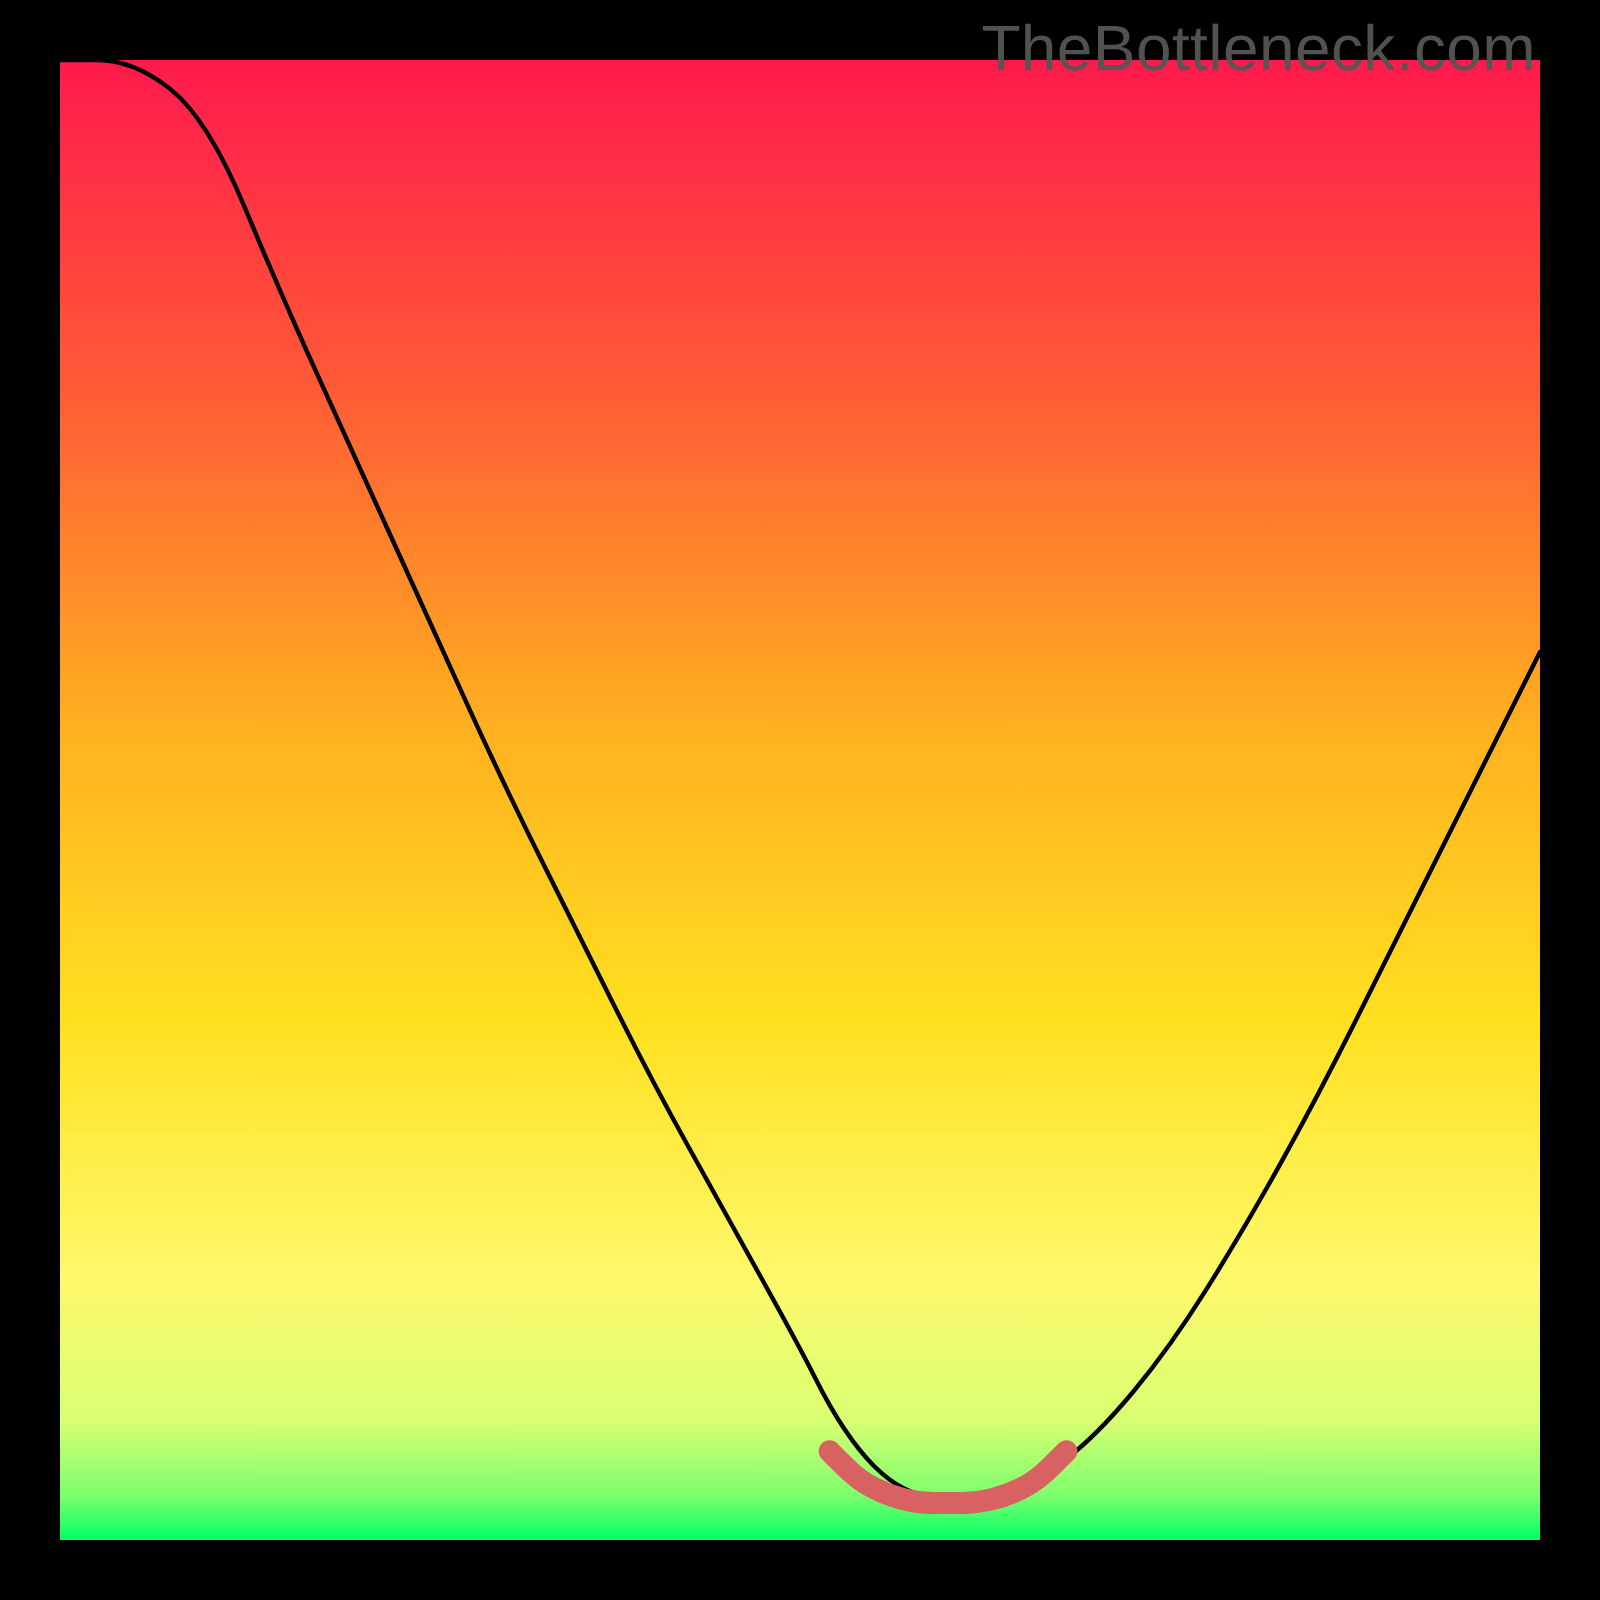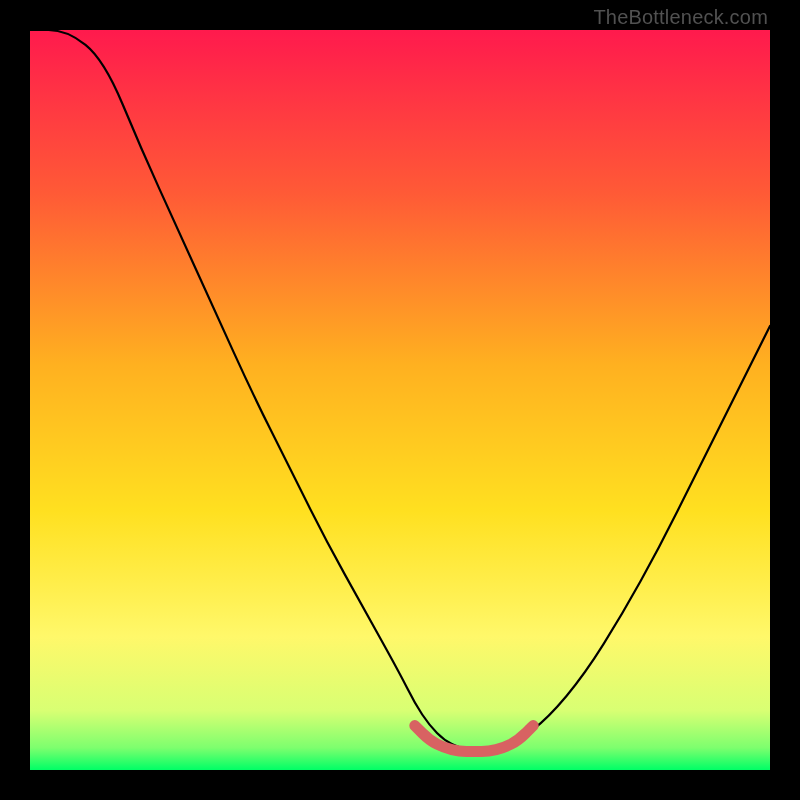--- a/index.html
+++ b/index.html
@@ -23,21 +23,21 @@
     left: 0;
     top: 0;
     width: 100%;
     height: 100%;
   }
   .watermark {
     position: absolute;
     top: 6px;
     right: 32px;
     font-family: Arial, Helvetica, sans-serif;
-    font-size: 20px;
+    font-size: 32px;
     font-weight: 500;
     color: rgba(85, 85, 85, 0.95);
     letter-spacing: 0.2px;
     pointer-events: none;
   }
   svg.curve {
     position: absolute;
     left: 0;
     top: 0;
     width: 100%;

